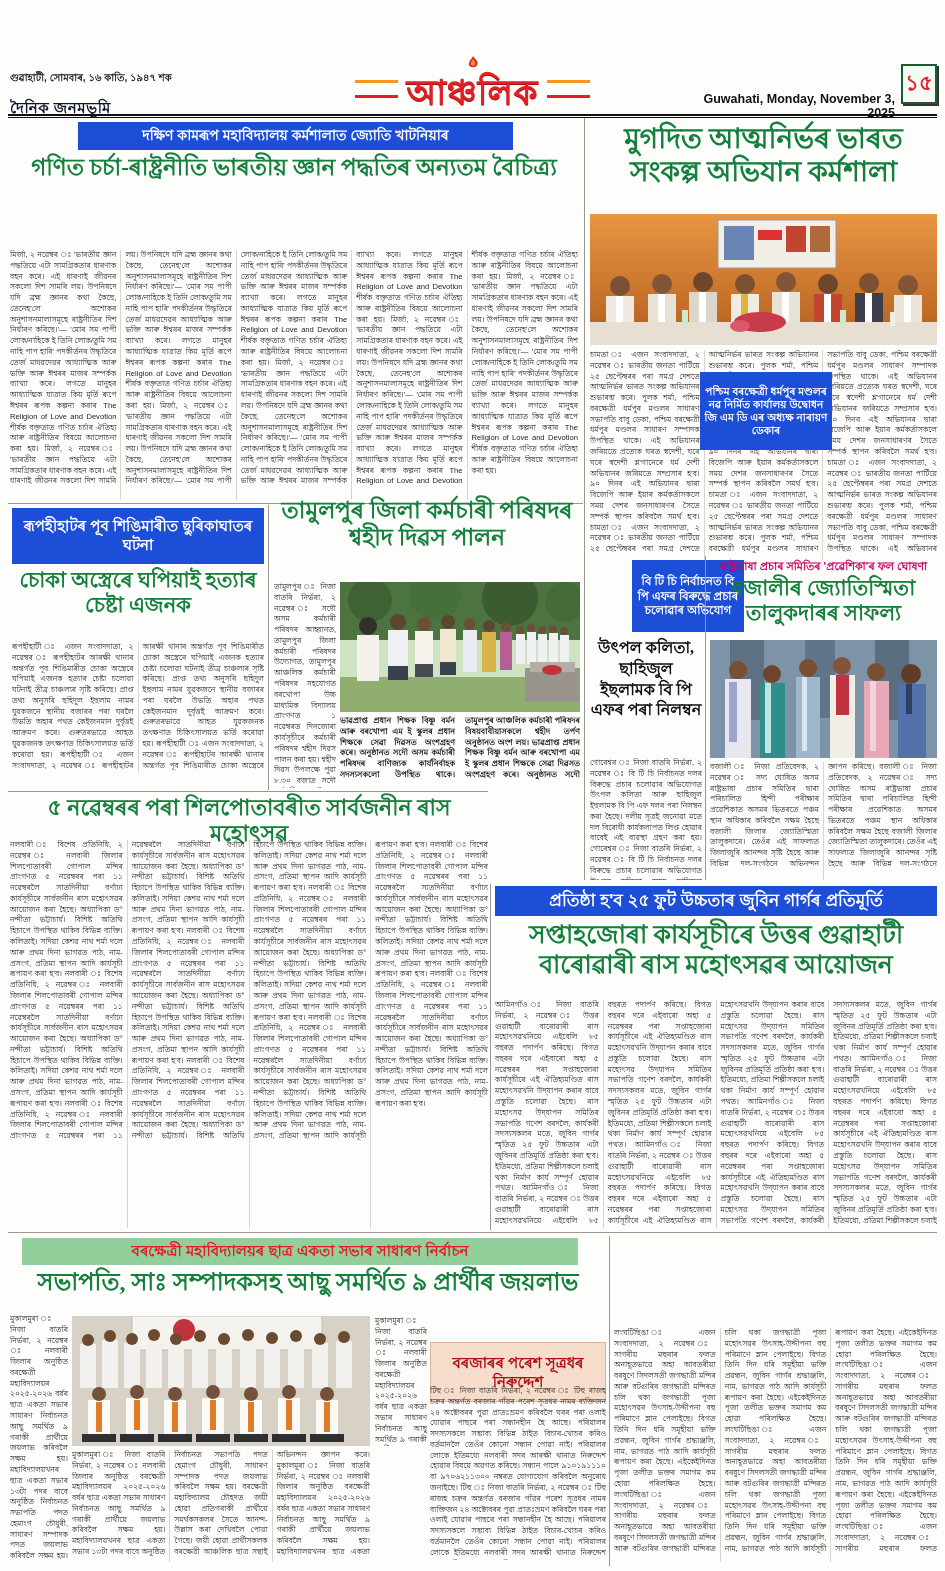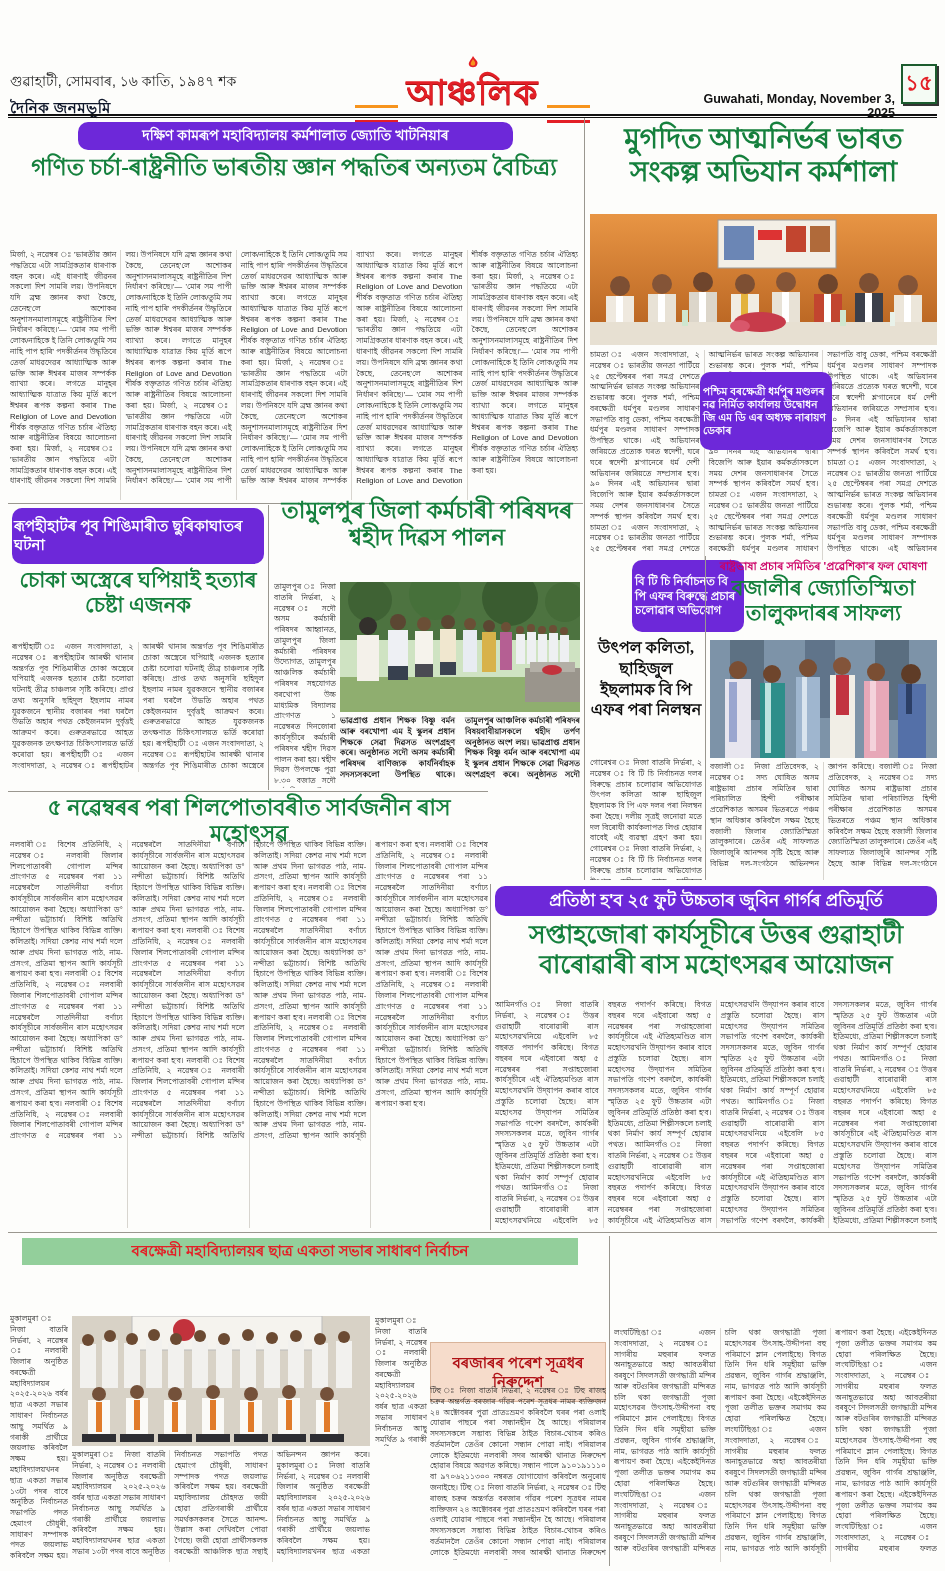--- a/index.html
+++ b/index.html
@@ -1,30 +1,30 @@
 <!DOCTYPE html>
 <html><head>
 <meta charset="utf-8">
 <style>
   html,body{margin:0;padding:0;background:#e9e7e2;}
   #page{position:relative;width:945px;height:1571px;background:#fdfdfb;margin:0 auto;
         font-family:"Liberation Sans","DejaVu Sans",sans-serif;color:#1a1a1a;overflow:hidden;}
   .abs{position:absolute;box-sizing:border-box;}
   
-  .hdr-small{font-size:14px;font-weight:normal;color:#222;}
+  .hdr-small{font-size:10px;font-weight:bold;color:#222;}
   .paper-name{font-size:15px;font-weight:bold;color:#0f172a;letter-spacing:.5px;}
   .logo-word{font-size:34px;font-weight:bold;color:#e31f26;text-shadow:0 1px 0 #a81111;letter-spacing:1px;}
   .logo-lines{height:12px;border-top:3px solid #f7941d;border-bottom:3px solid #e31f26;width:55px;margin-top:14px;}
   .hdr-date-en{font-size:12.5px;font-weight:bold;color:#111;}
   .page-num-box{border:2px solid #1c5c2e;background:#f4fbf4;color:#e31f26;font-size:21px;font-weight:bold;
                 display:flex;align-items:center;justify-content:center;box-shadow:2px 2px 0 #333;}
   .dbl-rule{border-top:2px solid #111;border-bottom:1px solid #111;height:4px;}
   
-  .red-band{background:#6d28d9;color:#fff;display:flex;align-items:center;justify-content:center;
-            text-align:left;font-weight:bold;line-height:1.25;border-radius:10px;}
+  .red-band{background:#1d4ed8;color:#fff;display:flex;align-items:center;justify-content:center;
+            text-align:center;font-weight:bold;line-height:1.25;}
   .green-band{background:#93cf9b;color:#e31f26;display:flex;align-items:center;justify-content:center;
               text-align:center;font-weight:bold;}
   .magenta-kicker{color:#cc0066;font-weight:bold;text-align:center;}
   .pink-box{background:#f6dccb;border:1px solid #d9b49a;}
   .pink-box-title{color:#b01116;font-weight:bold;text-align:center;line-height:1.3;}
   
   .headline{font-weight:bold;color:#15803d;text-align:center;line-height:1.18;
             font-family:"Liberation Serif","DejaVu Serif",serif;}
   .subhead{font-weight:bold;color:#0d0d0d;text-align:center;line-height:1.3;
            font-family:"Liberation Serif","DejaVu Serif",serif;}
@@ -42,21 +42,21 @@
   .photo svg{display:block;}
 </style>
 </head>
 <body>
 
 <div id="page">
 
   <div class="abs hdr-small" style="left:10px;top:70px;width:260px;">গুৱাহাটী, সোমবাৰ, ১৬ কাতি, ১৯৪৭ শক</div>
   <div class="abs paper-name" style="left:10px;top:96px;width:200px;">দৈনিক জনমভূমি</div>
 
-  <div class="abs" style="left:355px;top:66px;width:235px;display:flex;justify-content:center;align-items:flex-end;">
+  <div class="abs" style="left:355px;top:66px;width:235px;display:flex;justify-content:center;align-items:flex-start;">
     <div class="logo-lines"></div>
     <div style="position:relative;margin:0 8px;text-align:center;">
       <svg width="22" height="16" viewBox="0 0 22 16" style="position:absolute;left:50%;top:-10px;transform:translateX(-50%);">
         <path d="M11 0 C13 4 17 5 15 9 C14 12 8 12 7 9 C6 6 9 4 11 0 Z" fill="#e31f26"></path>
         <path d="M11 3 C12 5 14 6 13 8.5 C12.3 10.2 9 10 8.7 8.2 C8.4 6.5 10 5 11 3 Z" fill="#f7941d"></path>
       </svg>
       <span class="logo-word">আঞ্চলিক</span>
     </div>
     <div class="logo-lines"></div>
   </div>
@@ -258,20 +258,21 @@
   </div>
   <div class="abs headline" style="left:495px;top:920px;width:442px;height:74px;font-size:25px;">সপ্তাহজোৰা কাৰ্যসূচীৰে উত্তৰ গুৱাহাটী বাৰোৱাৰী ৰাস মহোৎসৱৰ আয়োজন</div>
   <div class="abs" style="left:495px;top:1000px;width:442px;height:228px;">
     <div class="body-cols cols-4 fill">আমিনগাঁও ঃ নিজা বাতৰি নিৰ্ভৰা, ২ নৱেম্বৰ ঃ উত্তৰ গুৱাহাটী বাৰোৱাৰী ৰাস মহোৎসৱখনিয়ে এইবেলি ৮৫ বছৰত পদাৰ্পণ কৰিছে। বিগত বছৰৰ দৰে এইবাৰো অহা ৫ নৱেম্বৰৰ পৰা সপ্তাহজোৰা কাৰ্যসূচীৰে এই ঐতিহ্যমণ্ডিত ৰাস মহোৎসৱখনি উদ্‌যাপন কৰাৰ বাবে প্ৰস্তুতি চলোৱা হৈছে। ৰাস মহোৎসৱ উদ্‌যাপন সমিতিৰ সভাপতি গণেশ বৰদলৈ, কাৰ্যকৰী সদস্যসকলৰ মতে, জুবিন গাৰ্গৰ স্মৃতিত ২৫ ফুট উচ্চতাৰ এটা জুবিনৰ প্ৰতিমূৰ্তি প্ৰতিষ্ঠা কৰা হ'ব। ইতিমধ্যে, প্ৰতিমা শিল্পীসকলে চলাই থকা নিৰ্মাণ কাৰ্য সম্পূৰ্ণ হোৱাৰ পথত।  আমিনগাঁও ঃ নিজা বাতৰি নিৰ্ভৰা, ২ নৱেম্বৰ ঃ উত্তৰ গুৱাহাটী বাৰোৱাৰী ৰাস মহোৎসৱখনিয়ে এইবেলি ৮৫ বছৰত পদাৰ্পণ কৰিছে। বিগত বছৰৰ দৰে এইবাৰো অহা ৫ নৱেম্বৰৰ পৰা সপ্তাহজোৰা কাৰ্যসূচীৰে এই ঐতিহ্যমণ্ডিত ৰাস মহোৎসৱখনি উদ্‌যাপন কৰাৰ বাবে প্ৰস্তুতি চলোৱা হৈছে। ৰাস মহোৎসৱ উদ্‌যাপন সমিতিৰ সভাপতি গণেশ বৰদলৈ, কাৰ্যকৰী সদস্যসকলৰ মতে, জুবিন গাৰ্গৰ স্মৃতিত ২৫ ফুট উচ্চতাৰ এটা জুবিনৰ প্ৰতিমূৰ্তি প্ৰতিষ্ঠা কৰা হ'ব। ইতিমধ্যে, প্ৰতিমা শিল্পীসকলে চলাই থকা নিৰ্মাণ কাৰ্য সম্পূৰ্ণ হোৱাৰ পথত।  আমিনগাঁও ঃ নিজা বাতৰি নিৰ্ভৰা, ২ নৱেম্বৰ ঃ উত্তৰ গুৱাহাটী বাৰোৱাৰী ৰাস মহোৎসৱখনিয়ে এইবেলি ৮৫ বছৰত পদাৰ্পণ কৰিছে। বিগত বছৰৰ দৰে এইবাৰো অহা ৫ নৱেম্বৰৰ পৰা সপ্তাহজোৰা কাৰ্যসূচীৰে এই ঐতিহ্যমণ্ডিত ৰাস মহোৎসৱখনি উদ্‌যাপন কৰাৰ বাবে প্ৰস্তুতি চলোৱা হৈছে। ৰাস মহোৎসৱ উদ্‌যাপন সমিতিৰ সভাপতি গণেশ বৰদলৈ, কাৰ্যকৰী সদস্যসকলৰ মতে, জুবিন গাৰ্গৰ স্মৃতিত ২৫ ফুট উচ্চতাৰ এটা জুবিনৰ প্ৰতিমূৰ্তি প্ৰতিষ্ঠা কৰা হ'ব। ইতিমধ্যে, প্ৰতিমা শিল্পীসকলে চলাই থকা নিৰ্মাণ কাৰ্য সম্পূৰ্ণ হোৱাৰ পথত।  আমিনগাঁও ঃ নিজা বাতৰি নিৰ্ভৰা, ২ নৱেম্বৰ ঃ উত্তৰ গুৱাহাটী বাৰোৱাৰী ৰাস মহোৎসৱখনিয়ে এইবেলি ৮৫ বছৰত পদাৰ্পণ কৰিছে। বিগত বছৰৰ দৰে এইবাৰো অহা ৫ নৱেম্বৰৰ পৰা সপ্তাহজোৰা কাৰ্যসূচীৰে এই ঐতিহ্যমণ্ডিত ৰাস মহোৎসৱখনি উদ্‌যাপন কৰাৰ বাবে প্ৰস্তুতি চলোৱা হৈছে। ৰাস মহোৎসৱ উদ্‌যাপন সমিতিৰ সভাপতি গণেশ বৰদলৈ, কাৰ্যকৰী সদস্যসকলৰ মতে, জুবিন গাৰ্গৰ স্মৃতিত ২৫ ফুট উচ্চতাৰ এটা জুবিনৰ প্ৰতিমূৰ্তি প্ৰতিষ্ঠা কৰা হ'ব। ইতিমধ্যে, প্ৰতিমা শিল্পীসকলে চলাই থকা নিৰ্মাণ কাৰ্য সম্পূৰ্ণ হোৱাৰ পথত।  আমিনগাঁও ঃ নিজা বাতৰি নিৰ্ভৰা, ২ নৱেম্বৰ ঃ উত্তৰ গুৱাহাটী বাৰোৱাৰী ৰাস মহোৎসৱখনিয়ে এইবেলি ৮৫ বছৰত পদাৰ্পণ কৰিছে। বিগত বছৰৰ দৰে এইবাৰো অহা ৫ নৱেম্বৰৰ পৰা সপ্তাহজোৰা কাৰ্যসূচীৰে এই ঐতিহ্যমণ্ডিত ৰাস মহোৎসৱখনি উদ্‌যাপন কৰাৰ বাবে প্ৰস্তুতি চলোৱা হৈছে। ৰাস মহোৎসৱ উদ্‌যাপন সমিতিৰ সভাপতি গণেশ বৰদলৈ, কাৰ্যকৰী সদস্যসকলৰ মতে, জুবিন গাৰ্গৰ স্মৃতিত ২৫ ফুট উচ্চতাৰ এটা জুবিনৰ প্ৰতিমূৰ্তি প্ৰতিষ্ঠা কৰা হ'ব। ইতিমধ্যে, প্ৰতিমা শিল্পীসকলে চলাই থকা নিৰ্মাণ কাৰ্য সম্পূৰ্ণ হোৱাৰ পথত। </div>
   </div>
 
   <div class="abs hline" style="left:8px;top:1232px;width:929px;"></div>
   <div class="abs green-band" style="left:22px;top:1238px;width:556px;height:27px;font-size:15px;">
     <span>বৰক্ষেত্ৰী মহাবিদ্যালয়ৰ ছাত্ৰ একতা সভাৰ সাধাৰণ নিৰ্বাচন</span>
   </div>
+  <div class="abs headline" style="left:10px;top:1268px;width:596px;height:42px;font-size:24px;">সভাপতি, সাঃ সম্পাদকসহ আছু সমৰ্থিত ৯ প্ৰাৰ্থীৰ জয়লাভ</div>
 
   <div class="abs" style="left:10px;top:1314px;width:58px;height:246px;">
     <div class="tinytext fill">মুকালমুৰা ঃ নিজা বাতৰি নিৰ্ভৰা, ২ নৱেম্বৰ ঃ নলবাৰী জিলাৰ অনুষ্ঠিত বৰক্ষেত্ৰী মহাবিদ্যালয়ৰ ২০২৫-২০২৬ বৰ্ষৰ ছাত্ৰ একতা সভাৰ সাধাৰণ নিৰ্বাচনত আছু সমৰ্থিত ৯ গৰাকী প্ৰাৰ্থীয়ে জয়লাভ কৰিবলৈ সক্ষম হয়। মহাবিদ্যালয়খনৰ ছাত্ৰ একতা সভাৰ ১৩টা পদৰ বাবে অনুষ্ঠিত নিৰ্বাচনত সভাপতি পদত হেমাংগ চৌধুৰী, সাধাৰণ সম্পাদক পদত জয়লাভ কৰিবলৈ সক্ষম হয়। বৰক্ষেত্ৰী মহাবিদ্যালয় চৌহদত জয়ী হোৱা প্ৰতিগৰাকী প্ৰাৰ্থীয়ে সমৰ্থকসকলৰ সৈতে আনন্দ-উল্লাস কৰা দেখিবলৈ পোৱা গৈছে। জয়ী হোৱা প্ৰাৰ্থীসকলক বৰক্ষেত্ৰী আঞ্চলিক ছাত্ৰ সন্থাই অভিনন্দন জ্ঞাপন কৰে।  মুকালমুৰা ঃ নিজা বাতৰি নিৰ্ভৰা, ২ নৱেম্বৰ ঃ নলবাৰী জিলাৰ অনুষ্ঠিত বৰক্ষেত্ৰী মহাবিদ্যালয়ৰ ২০২৫-২০২৬ বৰ্ষৰ ছাত্ৰ একতা সভাৰ সাধাৰণ নিৰ্বাচনত আছু সমৰ্থিত ৯ গৰাকী প্ৰাৰ্থীয়ে জয়লাভ কৰিবলৈ সক্ষম হয়। মহাবিদ্যালয়খনৰ ছাত্ৰ একতা সভাৰ ১৩টা পদৰ বাবে অনুষ্ঠিত নিৰ্বাচনত সভাপতি পদত হেমাংগ চৌধুৰী, সাধাৰণ সম্পাদক পদত জয়লাভ কৰিবলৈ সক্ষম হয়। বৰক্ষেত্ৰী মহাবিদ্যালয় চৌহদত জয়ী হোৱা প্ৰতিগৰাকী প্ৰাৰ্থীয়ে সমৰ্থকসকলৰ সৈতে আনন্দ-উল্লাস কৰা দেখিবলৈ পোৱা গৈছে। জয়ী হোৱা প্ৰাৰ্থীসকলক বৰক্ষেত্ৰী আঞ্চলিক ছাত্ৰ সন্থাই অভিনন্দন জ্ঞাপন কৰে। </div>
   </div>
 
   <div class="abs photo" style="left:72px;top:1316px;width:298px;height:130px;">
     <svg width="298" height="130" viewBox="0 0 298 130">
       <rect width="298" height="130" fill="#d8d2c6"></rect>
       <rect x="60" y="0" width="190" height="34" fill="#f5f3ee" stroke="#bbb"></rect>
       <circle cx="112" cy="14" r="11" fill="#c2323c"></circle>

